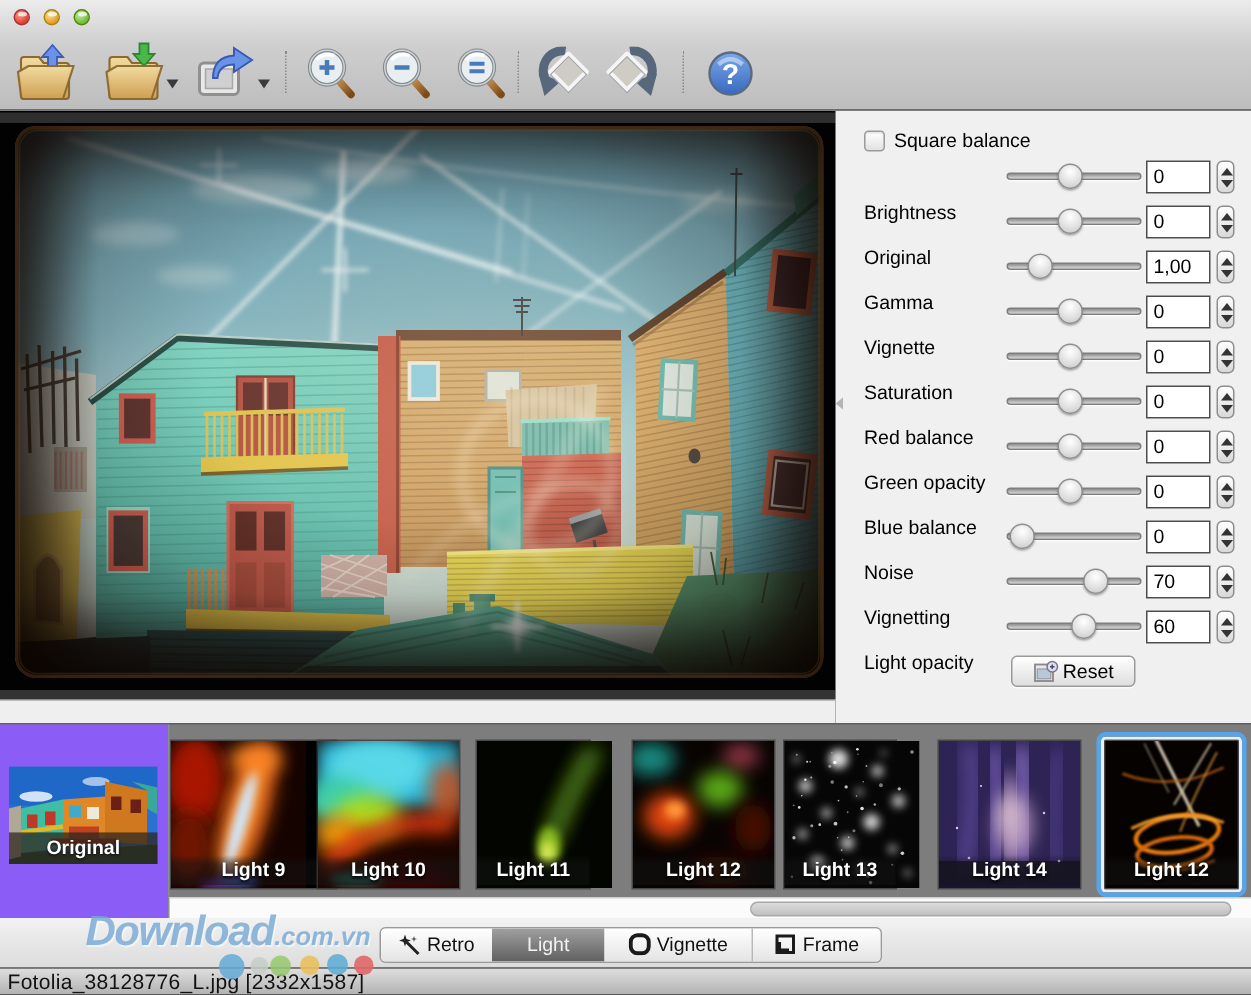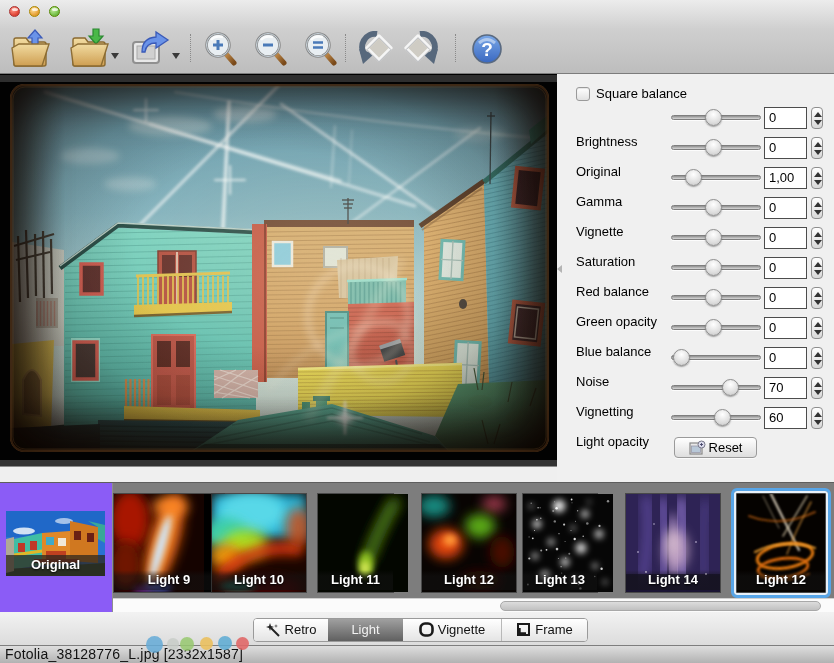--- a/index.html
+++ b/index.html
@@ -1041,18 +1041,19 @@
         </svg>Vignette</div>
     <div class="segsep"></div>
     <div class="seg" style="width:85px"><svg width="15" height="15" viewBox="0 0 15 15">
           <rect x="2" y="2" width="11" height="11" fill="none" stroke="#1a1a1a" stroke-width="2"></rect>
           <path d="M3,6 L3,12 L10,12" stroke="#1a1a1a" stroke-width="3.4" fill="none"></path>
         </svg>Frame</div>
   </div>
 </div>
 <div id="statusbar">Fotolia_38128776_L.jpg [2332x1587]</div>
 <div id="wm">
+  <div id="wmtext">Download<small>.com.vn</small></div>
   <div class="dot" style="left:146px;top:636px;width:17px;height:17px;background:rgba(100,170,215,0.85)"></div>
   <div class="dot" style="left:167px;top:638px;width:12px;height:12px;background:rgba(200,204,200,0.85)"></div>
   <div class="dot" style="left:180px;top:637px;width:14px;height:14px;background:rgba(150,200,110,0.85)"></div>
   <div class="dot" style="left:200px;top:637px;width:13px;height:13px;background:rgba(234,192,94,0.9)"></div>
   <div class="dot" style="left:218px;top:636px;width:14px;height:14px;background:rgba(90,170,212,0.85)"></div>
   <div class="dot" style="left:236px;top:637px;width:13px;height:13px;background:rgba(224,104,104,0.9)"></div>
 </div>
 </body></html>

